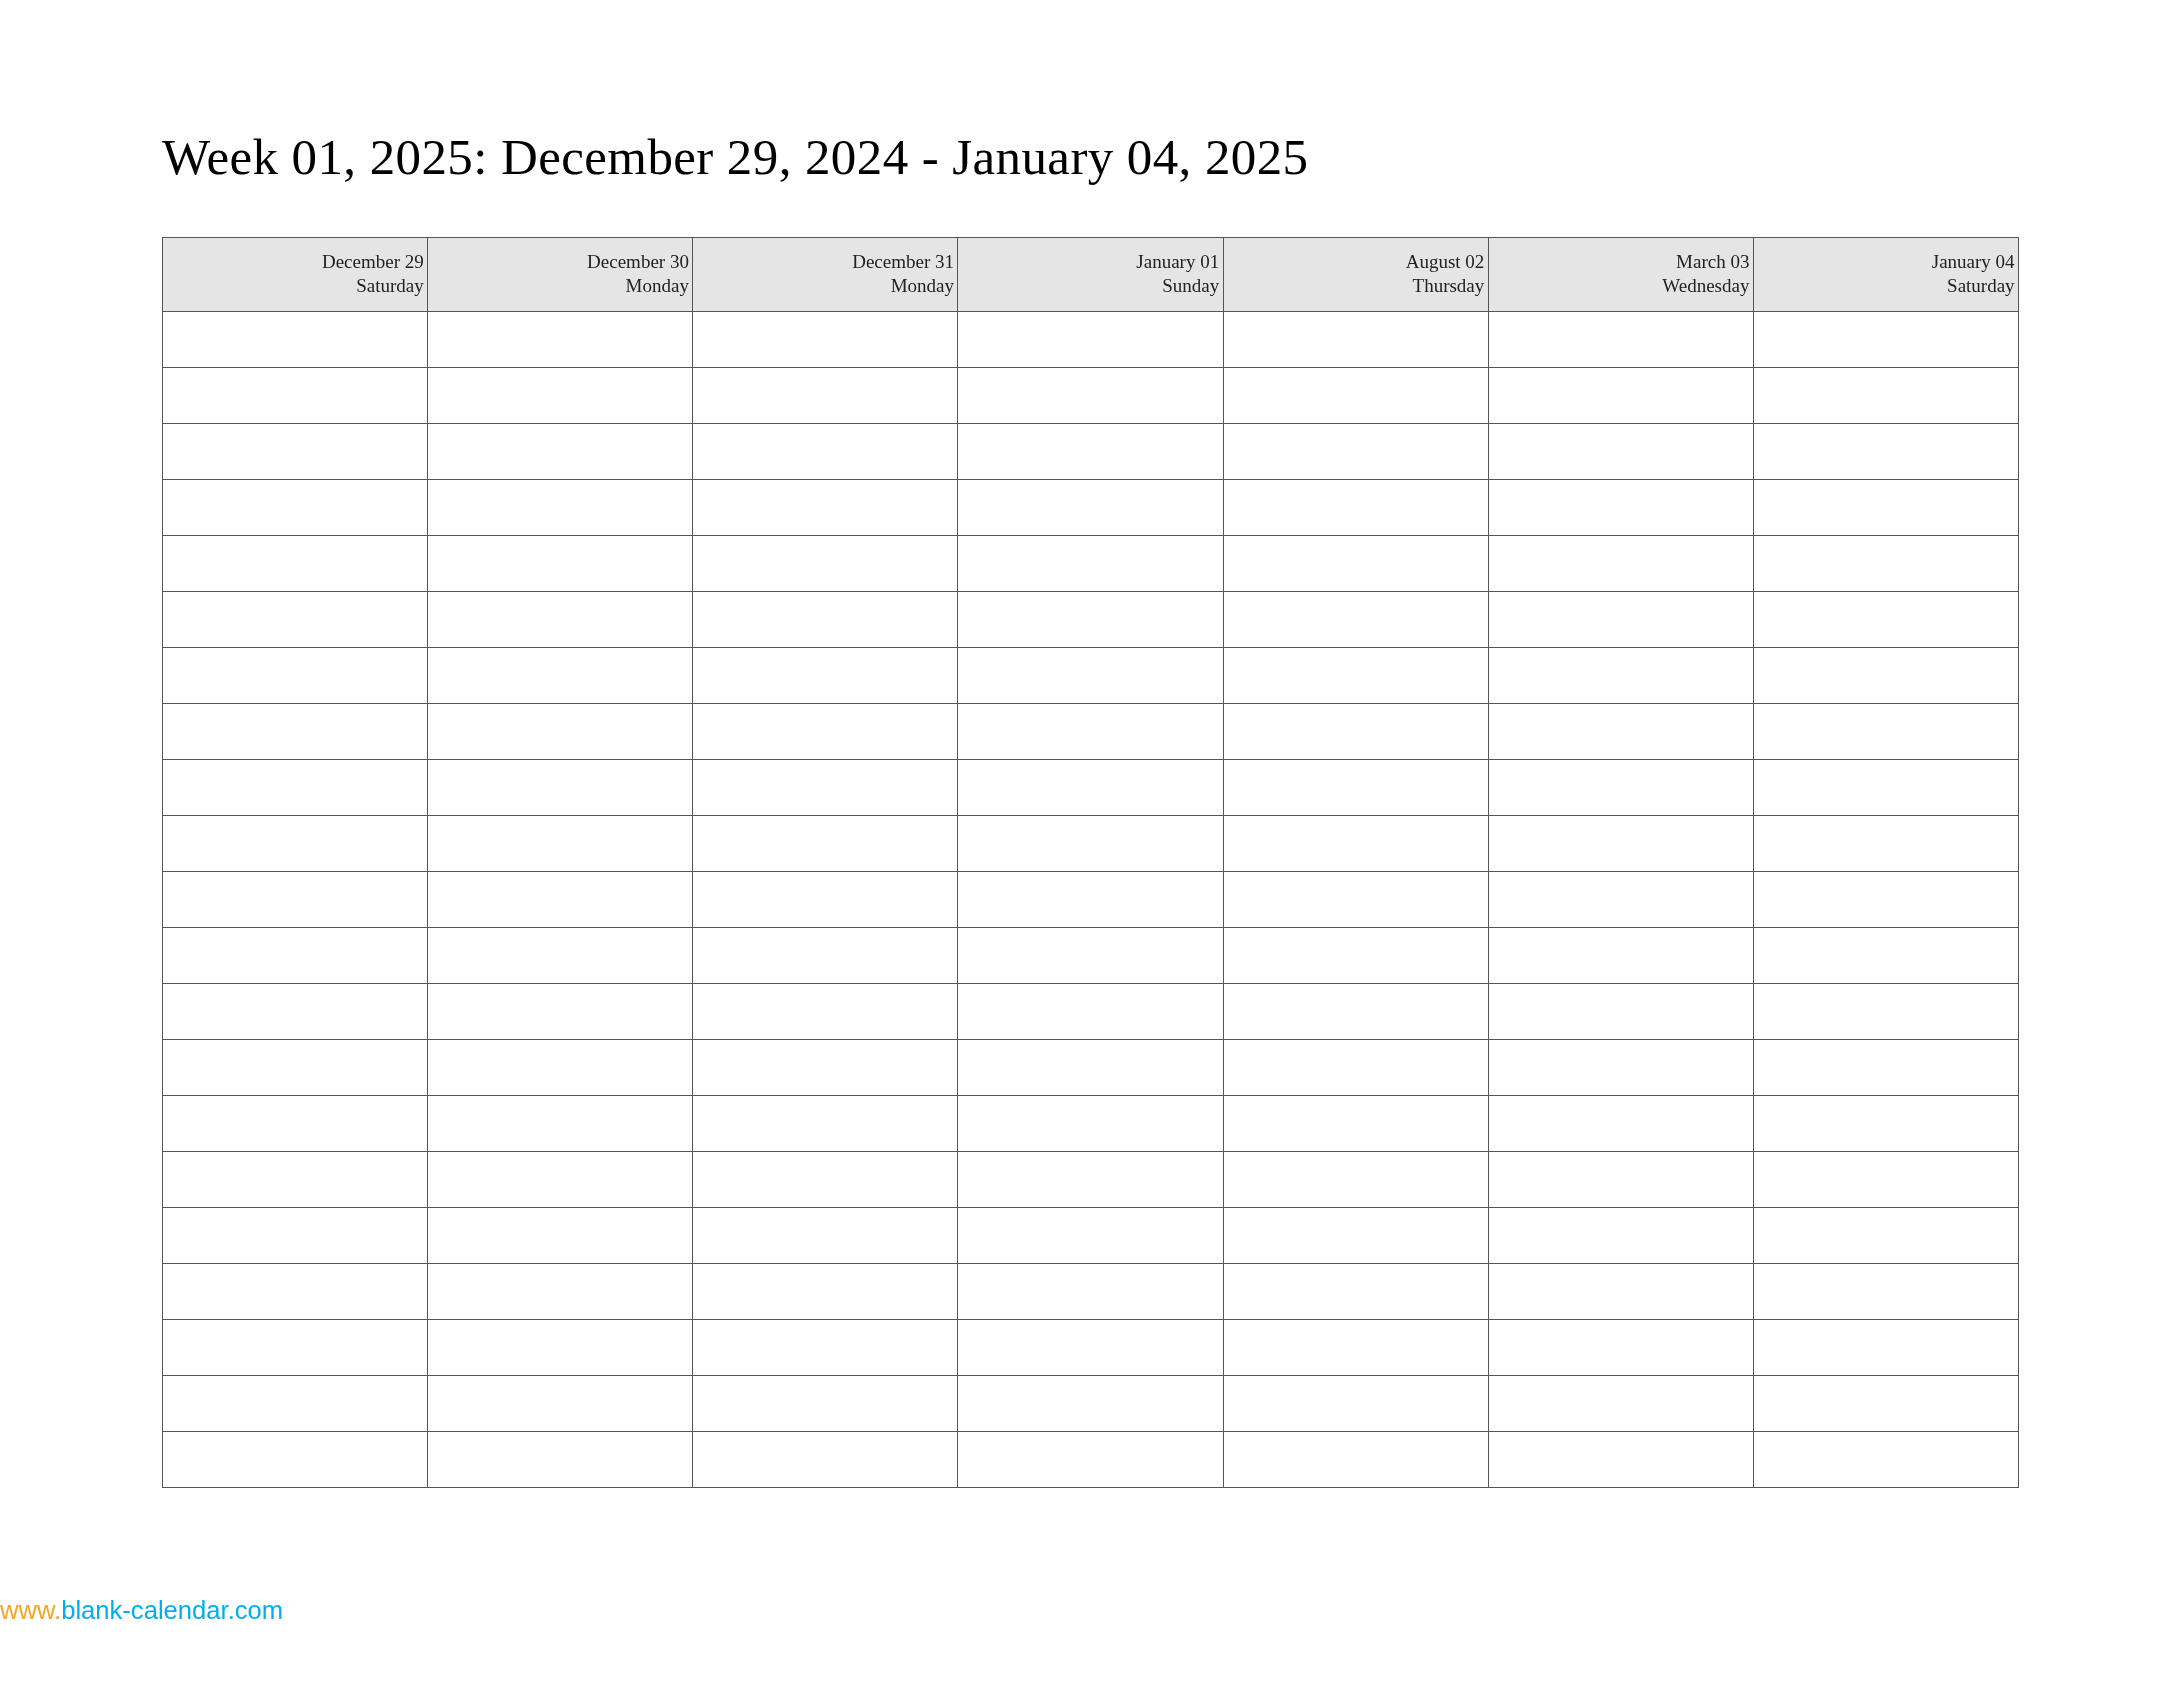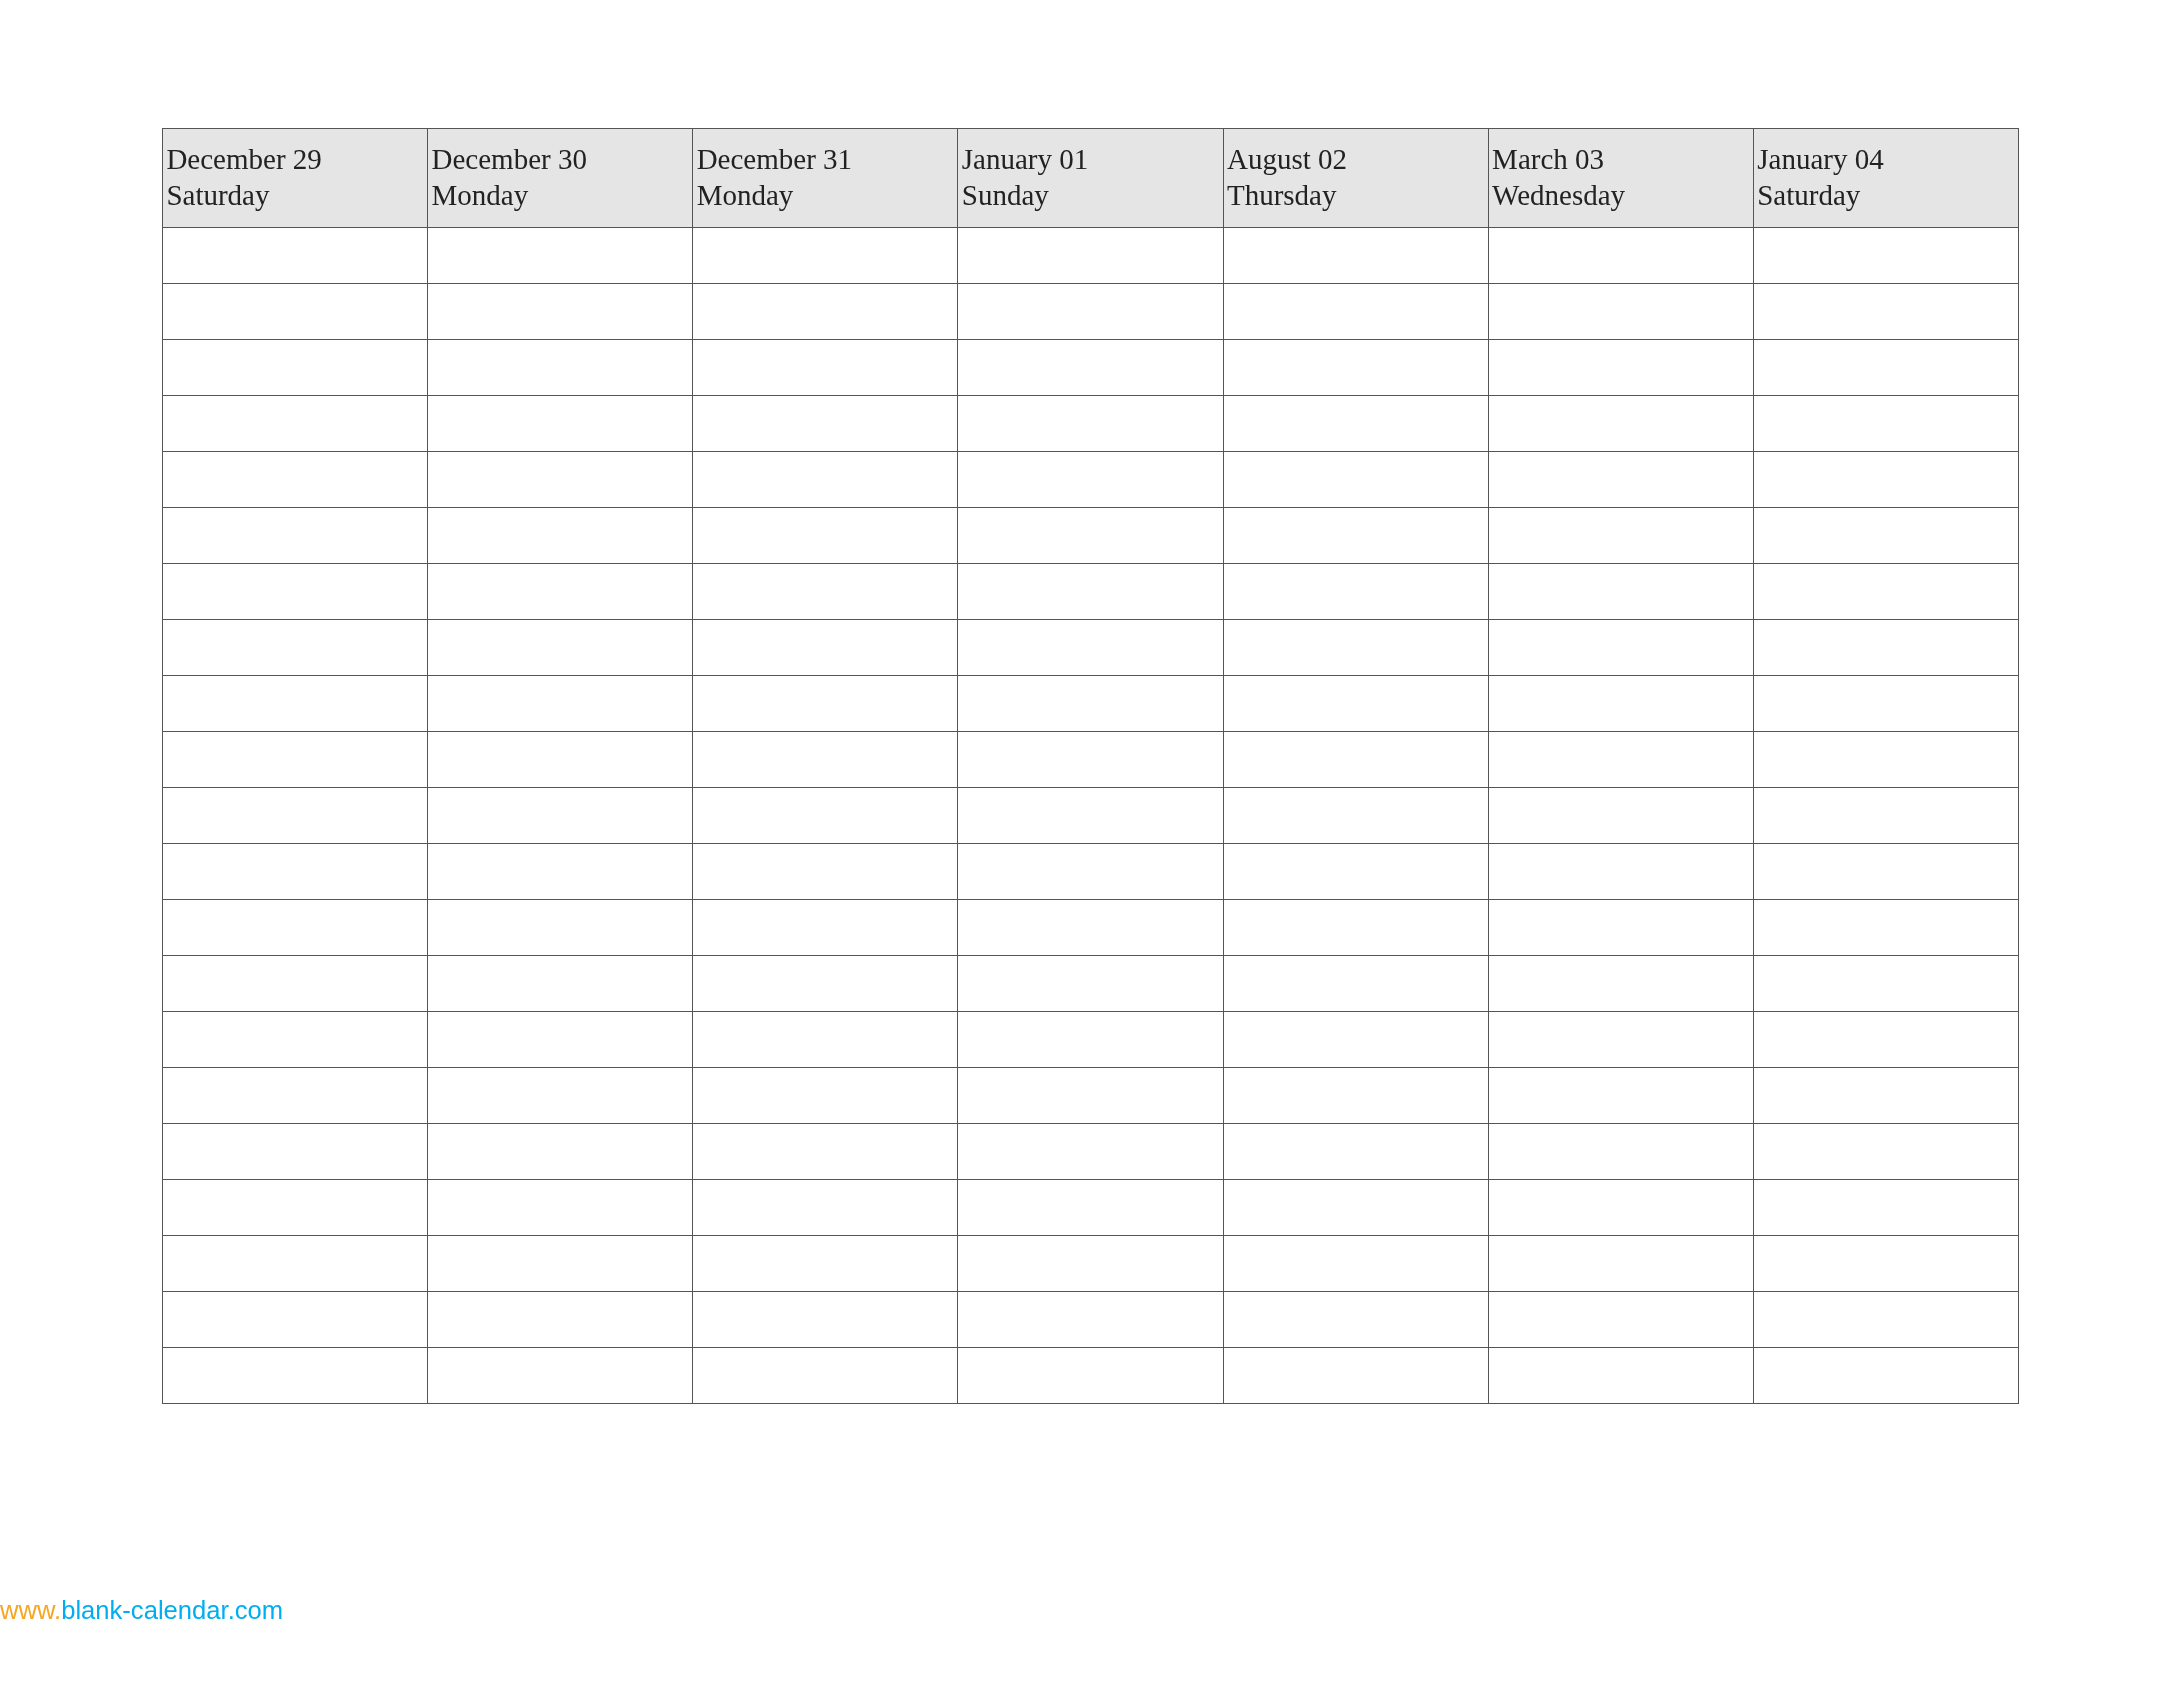--- a/index.html
+++ b/index.html
@@ -26,24 +26,24 @@
   }
   table.calendar {
     width: 100%;
     border-collapse: collapse;
     table-layout: fixed;
   }
   table.calendar th {
     background: #e5e5e5;
     border: 0.9px solid #555;
     font-weight: 400;
-    font-size: 29px;
+    font-size: 19px;
     line-height: 1.25;
     padding: 12px 3.4px 13.6px 3.4px;
-    text-align: left;
+    text-align: right;
     color: #222;
   }
   table.calendar td {
     border: 0.9px solid #555;
     height: 55px;
     padding: 0;
   }
   .footer {
     position: absolute;
     left: 0;
@@ -53,20 +53,21 @@
     font-size: 25.6px;
   }
   .footer .www  { color: #f5a623; }
   .footer .link { color: #00aeef; }
 </style>
 </head>
 <body>
 
 <div class="page">
 
+  <h1 class="title">Week 01, 2025: December 29, 2024 - January 04, 2025</h1>
 
   <table class="calendar">
     <thead>
       <tr>
         <th>
           <span>December 29</span><br>
           <span>Saturday</span>
         </th>
         <th>
           <span>December 30</span><br>

